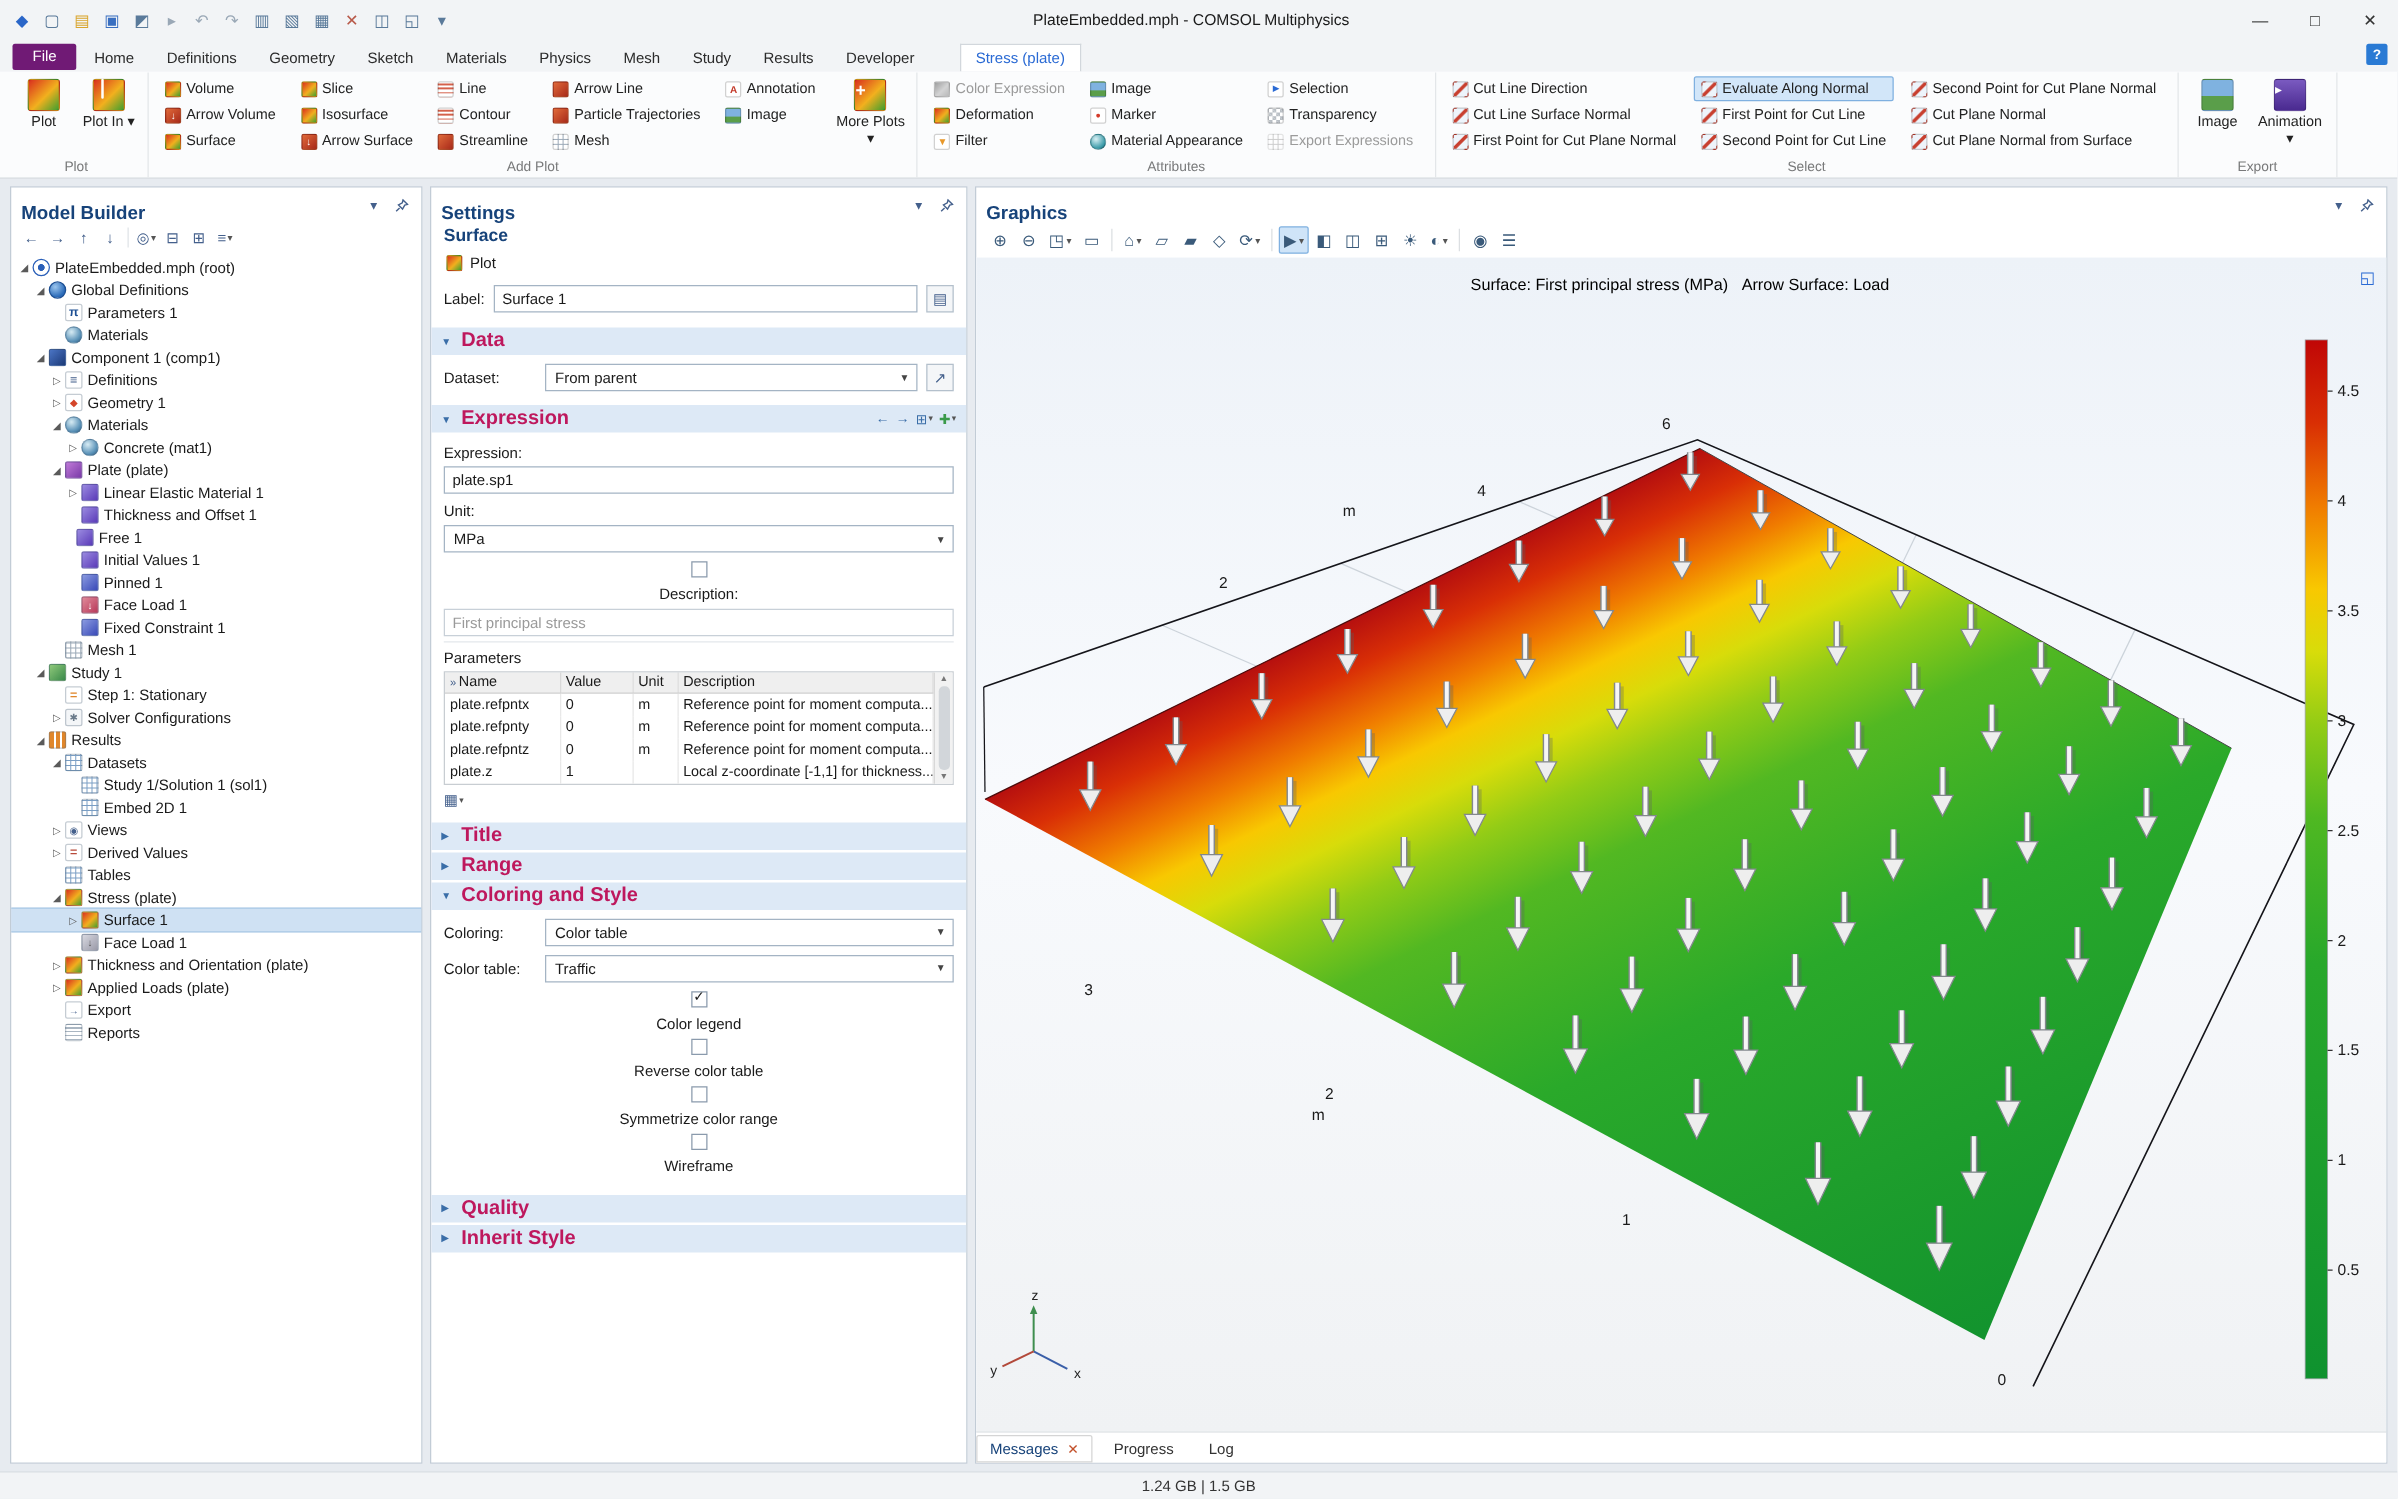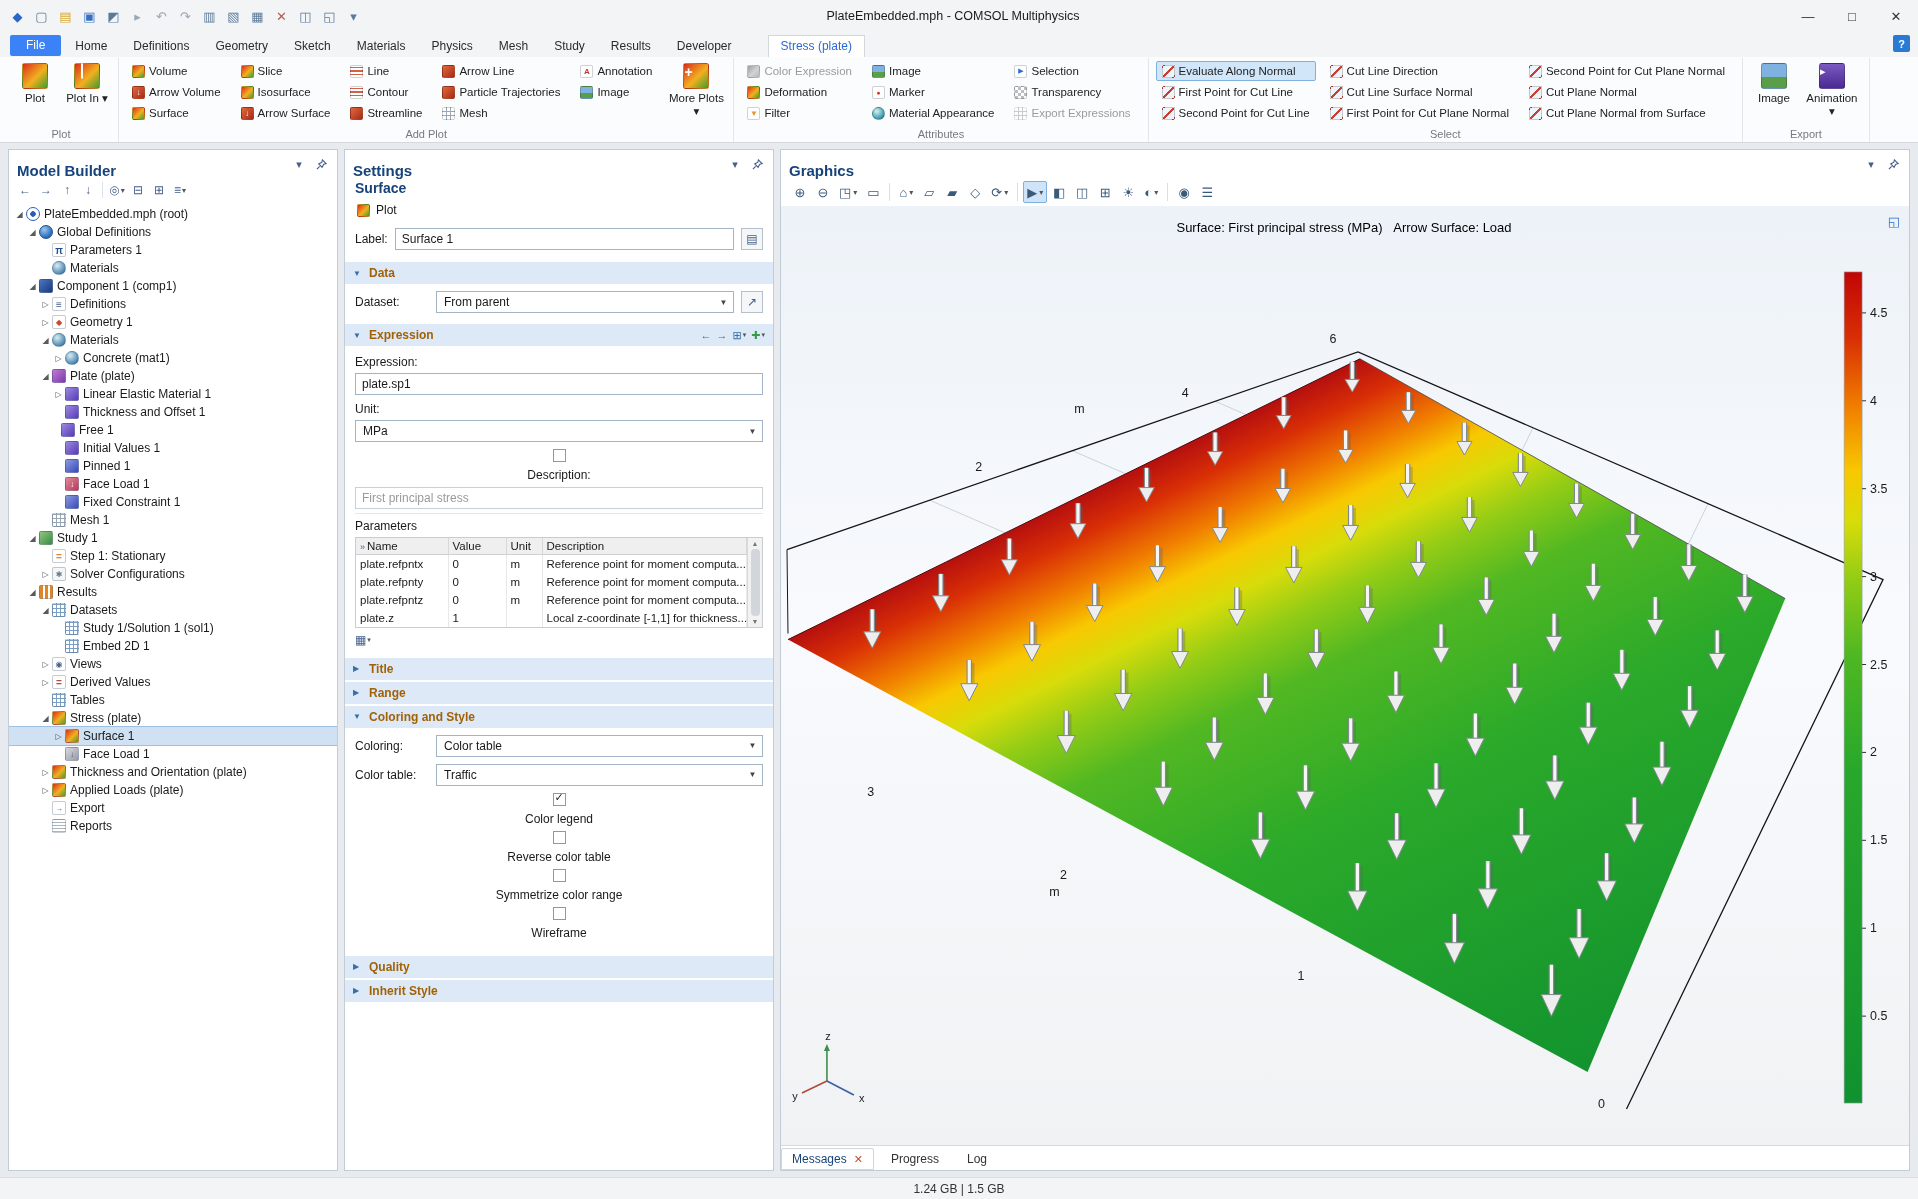--- a/index.html
+++ b/index.html
@@ -11,21 +11,21 @@
   .titlebar{height:32px;background:#f2f4f6;display:flex;align-items:center;position:relative;flex:none;}
   .qat{display:flex;align-items:center;gap:1px;padding-left:6px;z-index:2;}
   .qicon{width:23px;height:24px;display:flex;align-items:center;justify-content:center;font-size:13px;border-radius:2px;}
   .win-title{position:absolute;left:0;right:12px;text-align:center;font-size:12.5px;color:#1a1a1a;}
   .winbtns{margin-left:auto;display:flex;z-index:2;}
   .winbtn{width:44px;height:30px;display:flex;align-items:center;justify-content:center;font-size:13px;color:#333;}
 
   
   .ribbon-tabs{height:25px;background:#f2f4f6;display:flex;align-items:flex-end;padding-left:10px;gap:2px;flex:none;position:relative;}
   .rtab{padding:3px 12px 4px;font-size:12px;color:#2b2b2b;white-space:nowrap;}
-  .rtab.file{background:#3b82f6;color:#fff;border-radius:2px;padding:3px 16px 4px;margin-bottom:1px;}
+  .rtab.file{background:#701a75;color:#fff;border-radius:2px;padding:3px 16px 4px;margin-bottom:1px;}
   .rtab.active{background:#fff;color:#2a6ad4;border:1px solid #d2d7dc;border-bottom:none;margin-left:22px;}
   .help-btn{position:absolute;right:8px;bottom:3px;width:17px;height:17px;background:#2a7ad4;color:#fff;font-size:11px;font-weight:bold;display:flex;align-items:center;justify-content:center;border-radius:2px;}
 
   
   .ribbon{height:86px;background:#fbfcfd;border-bottom:1px solid #d4d9de;display:flex;align-items:stretch;padding:1px 4px 0;flex:none;}
   .rgroup{display:flex;flex-direction:column;padding:0 5px;border-right:1px solid #e3e6e9;}
   .rbody{flex:1;display:flex;align-items:flex-start;}
   .rlabel{text-align:center;font-size:11px;color:#78797a;padding:0 2px 2px;}
   .bigbtn{min-width:52px;max-width:64px;display:flex;flex-direction:column;align-items:center;gap:3px;padding:5px 3px 2px;border-radius:3px;}
   .bigicon{width:26px;height:26px;border-radius:3px;border:1px solid rgba(0,0,0,.18);flex:none;position:relative;}
@@ -131,21 +131,21 @@
   .set-plotrow{display:flex;align-items:center;padding:3px 10px 7px;}
   .plotbtn{display:flex;align-items:center;gap:6px;padding:2px 8px 2px 2px;border-radius:2px;}
   .labelrow{display:flex;align-items:center;gap:7px;padding:2px 10px 10px;}
   .field{height:22px;border:1px solid #a4b4c4;background:#fff;padding:0 6px;display:flex;align-items:center;font-size:12px;}
   .field.grow{flex:1;}
   .field.disabled{color:#9a9a9a;border-color:#c8d0d8;}
   .iconbtn{width:22px;height:22px;border:1px solid #b4c0cc;background:#f4f6f8;display:flex;align-items:center;justify-content:center;color:#44608c;font-size:12px;flex:none;}
   .sect{margin-top:2px;}
   .sect-h{height:22px;background:#dde9f6;display:flex;align-items:center;gap:6px;padding:0 8px;}
   .sect-h .tri{font-size:8px;color:#3a6ea8;width:10px;flex:none;}
-  .sect-title{font-weight:bold;font-size:12px;color:#a16207;}
+  .sect-title{font-weight:bold;font-size:16px;color:#be185d;}
   .sect-icons{margin-left:auto;display:flex;gap:5px;align-items:center;color:#3a6ea8;font-size:11px;}
   .shicon{display:flex;align-items:center;gap:1px;}
   .shicon .mini{font-size:7px;color:#555;}
   .sect-b{padding:7px 10px 9px;}
   .formrow{display:flex;align-items:center;gap:7px;margin-bottom:7px;}
   .formrow:last-child{margin-bottom:0;}
   .formlabel{font-size:12px;white-space:nowrap;}
   .formlabel.w74{width:74px;flex:none;}
   .select{flex:1;height:22px;border:1px solid #a4b4c4;background:#fff;display:flex;align-items:center;padding:0 2px 0 7px;min-width:0;}
   .select .sval{flex:1;overflow:hidden;white-space:nowrap;}
@@ -360,45 +360,45 @@
               <span class="sicon" data-icon="export-expressions-icon"></span>
               <span>Export Expressions</span>
             </div>
           </div>
         </div>
         <div class="rlabel">Attributes</div>
       </div>
       <div class="rgroup">
         <div class="rbody">
           <div class="rcol">
+            <div class="smallbtn">
+              <span class="sicon" data-icon="cut-line-direction-icon"></span>
+              <span>Cut Line Direction</span>
+            </div>
+            <div class="smallbtn">
+              <span class="sicon" data-icon="cut-line-surface-normal-icon"></span>
+              <span>Cut Line Surface Normal</span>
+            </div>
+            <div class="smallbtn">
+              <span class="sicon" data-icon="first-point-cut-plane-normal-icon"></span>
+              <span>First Point for Cut Plane Normal</span>
+            </div>
+          </div>
+          <div class="rcol">
             <div class="smallbtn highlighted">
               <span class="sicon" data-icon="evaluate-along-normal-icon"></span>
               <span>Evaluate Along Normal</span>
             </div>
             <div class="smallbtn">
               <span class="sicon" data-icon="first-point-cut-line-icon"></span>
               <span>First Point for Cut Line</span>
             </div>
             <div class="smallbtn">
               <span class="sicon" data-icon="second-point-cut-line-icon"></span>
               <span>Second Point for Cut Line</span>
-            </div>
-          </div>
-          <div class="rcol">
-            <div class="smallbtn">
-              <span class="sicon" data-icon="cut-line-direction-icon"></span>
-              <span>Cut Line Direction</span>
-            </div>
-            <div class="smallbtn">
-              <span class="sicon" data-icon="cut-line-surface-normal-icon"></span>
-              <span>Cut Line Surface Normal</span>
-            </div>
-            <div class="smallbtn">
-              <span class="sicon" data-icon="first-point-cut-plane-normal-icon"></span>
-              <span>First Point for Cut Plane Normal</span>
             </div>
           </div>
           <div class="rcol">
             <div class="smallbtn">
               <span class="sicon" data-icon="second-point-cut-plane-normal-icon"></span>
               <span>Second Point for Cut Plane Normal</span>
             </div>
             <div class="smallbtn">
               <span class="sicon" data-icon="cut-plane-normal-icon"></span>
               <span>Cut Plane Normal</span>

